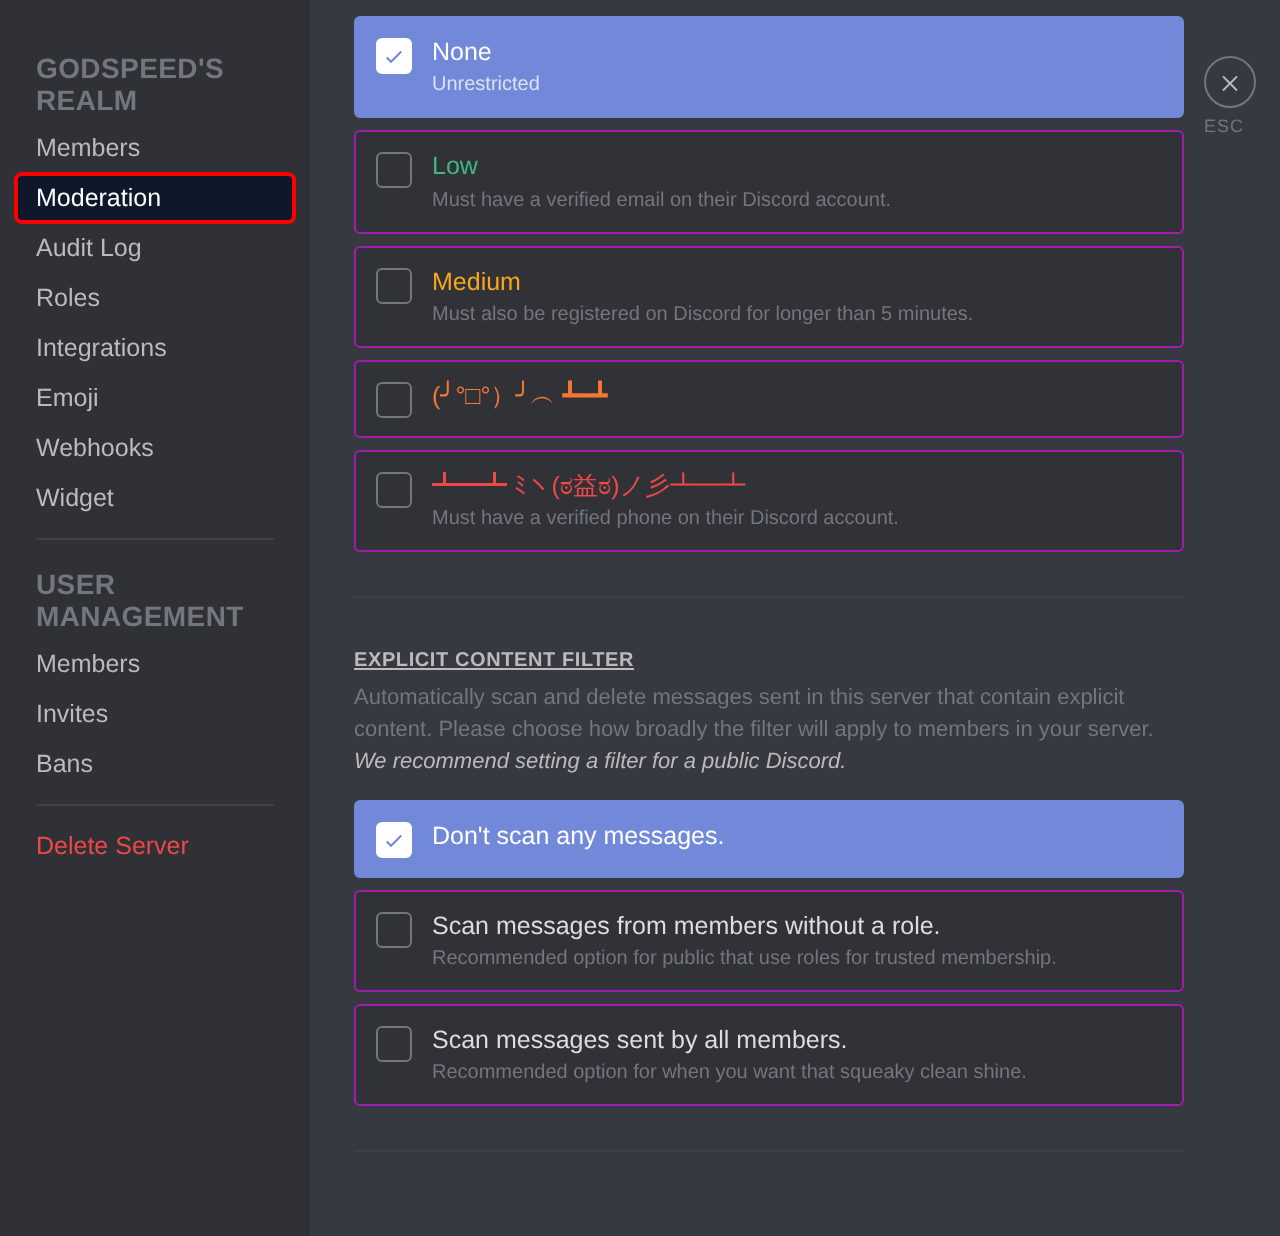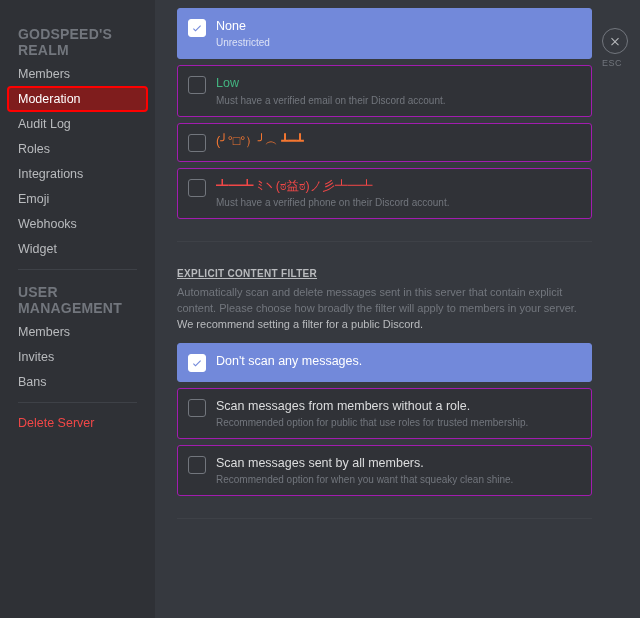--- a/index.html
+++ b/index.html
@@ -30,21 +30,21 @@
   }
   .sidebar-item {
     padding: 5px 10px;
     border-radius: 3px;
     color: #b9bbbe;
     font-size: 12.5px;
     cursor: pointer;
     margin-bottom: 1px;
   }
   .sidebar-item.active {
-    background: #7f1d1d;
+    background: #0f172a;
     color: #fff;
   }
   .sidebar-item.danger { color: #f04747; }
   .sidebar-divider {
     height: 1px;
     background: #3e4147;
     margin: 8px 10px;
   }
   .highlight-red-sidebar {
     outline: 2px solid #f00;
@@ -65,21 +65,21 @@
     margin-bottom: 6px;
     letter-spacing: 0.3px;
     text-decoration: underline;
   }
   .section-desc {
     color: #72767d;
     font-size: 11px;
     line-height: 1.45;
     margin-bottom: 10px;
   }
-  .section-desc .strong { color:#b9bbbe; }
+  .section-desc .strong { color:#b9bbbe;font-style:italic; }
 
   .option {
     display: flex;
     align-items: flex-start;
     gap: 10px;
     padding: 9px 10px;
     border: 1px solid #a21caf;
     border-radius: 3px;
     background: #303237;
     margin-bottom: 6px;
@@ -184,20 +184,27 @@
     <div class="option">
       <div class="checkbox"></div>
       <div class="option-body">
         <div class="option-title t-low">Low</div>
         <div class="option-sub">Must have a verified email on their Discord account.</div>
       </div>
     </div>
     <div class="option">
       <div class="checkbox"></div>
       <div class="option-body">
+        <div class="option-title t-med">Medium</div>
+        <div class="option-sub">Must also be registered on Discord for longer than 5 minutes.</div>
+      </div>
+    </div>
+    <div class="option">
+      <div class="checkbox"></div>
+      <div class="option-body">
         <div class="option-title t-high">(╯°□°）╯︵ ┻━┻</div>
       </div>
     </div>
     <div class="option">
       <div class="checkbox"></div>
       <div class="option-body">
         <div class="option-title t-ext">┻━┻ ﾐヽ(ಠ益ಠ)ノ彡┻━┻</div>
         <div class="option-sub">Must have a verified phone on their Discord account.</div>
       </div>
     </div>

